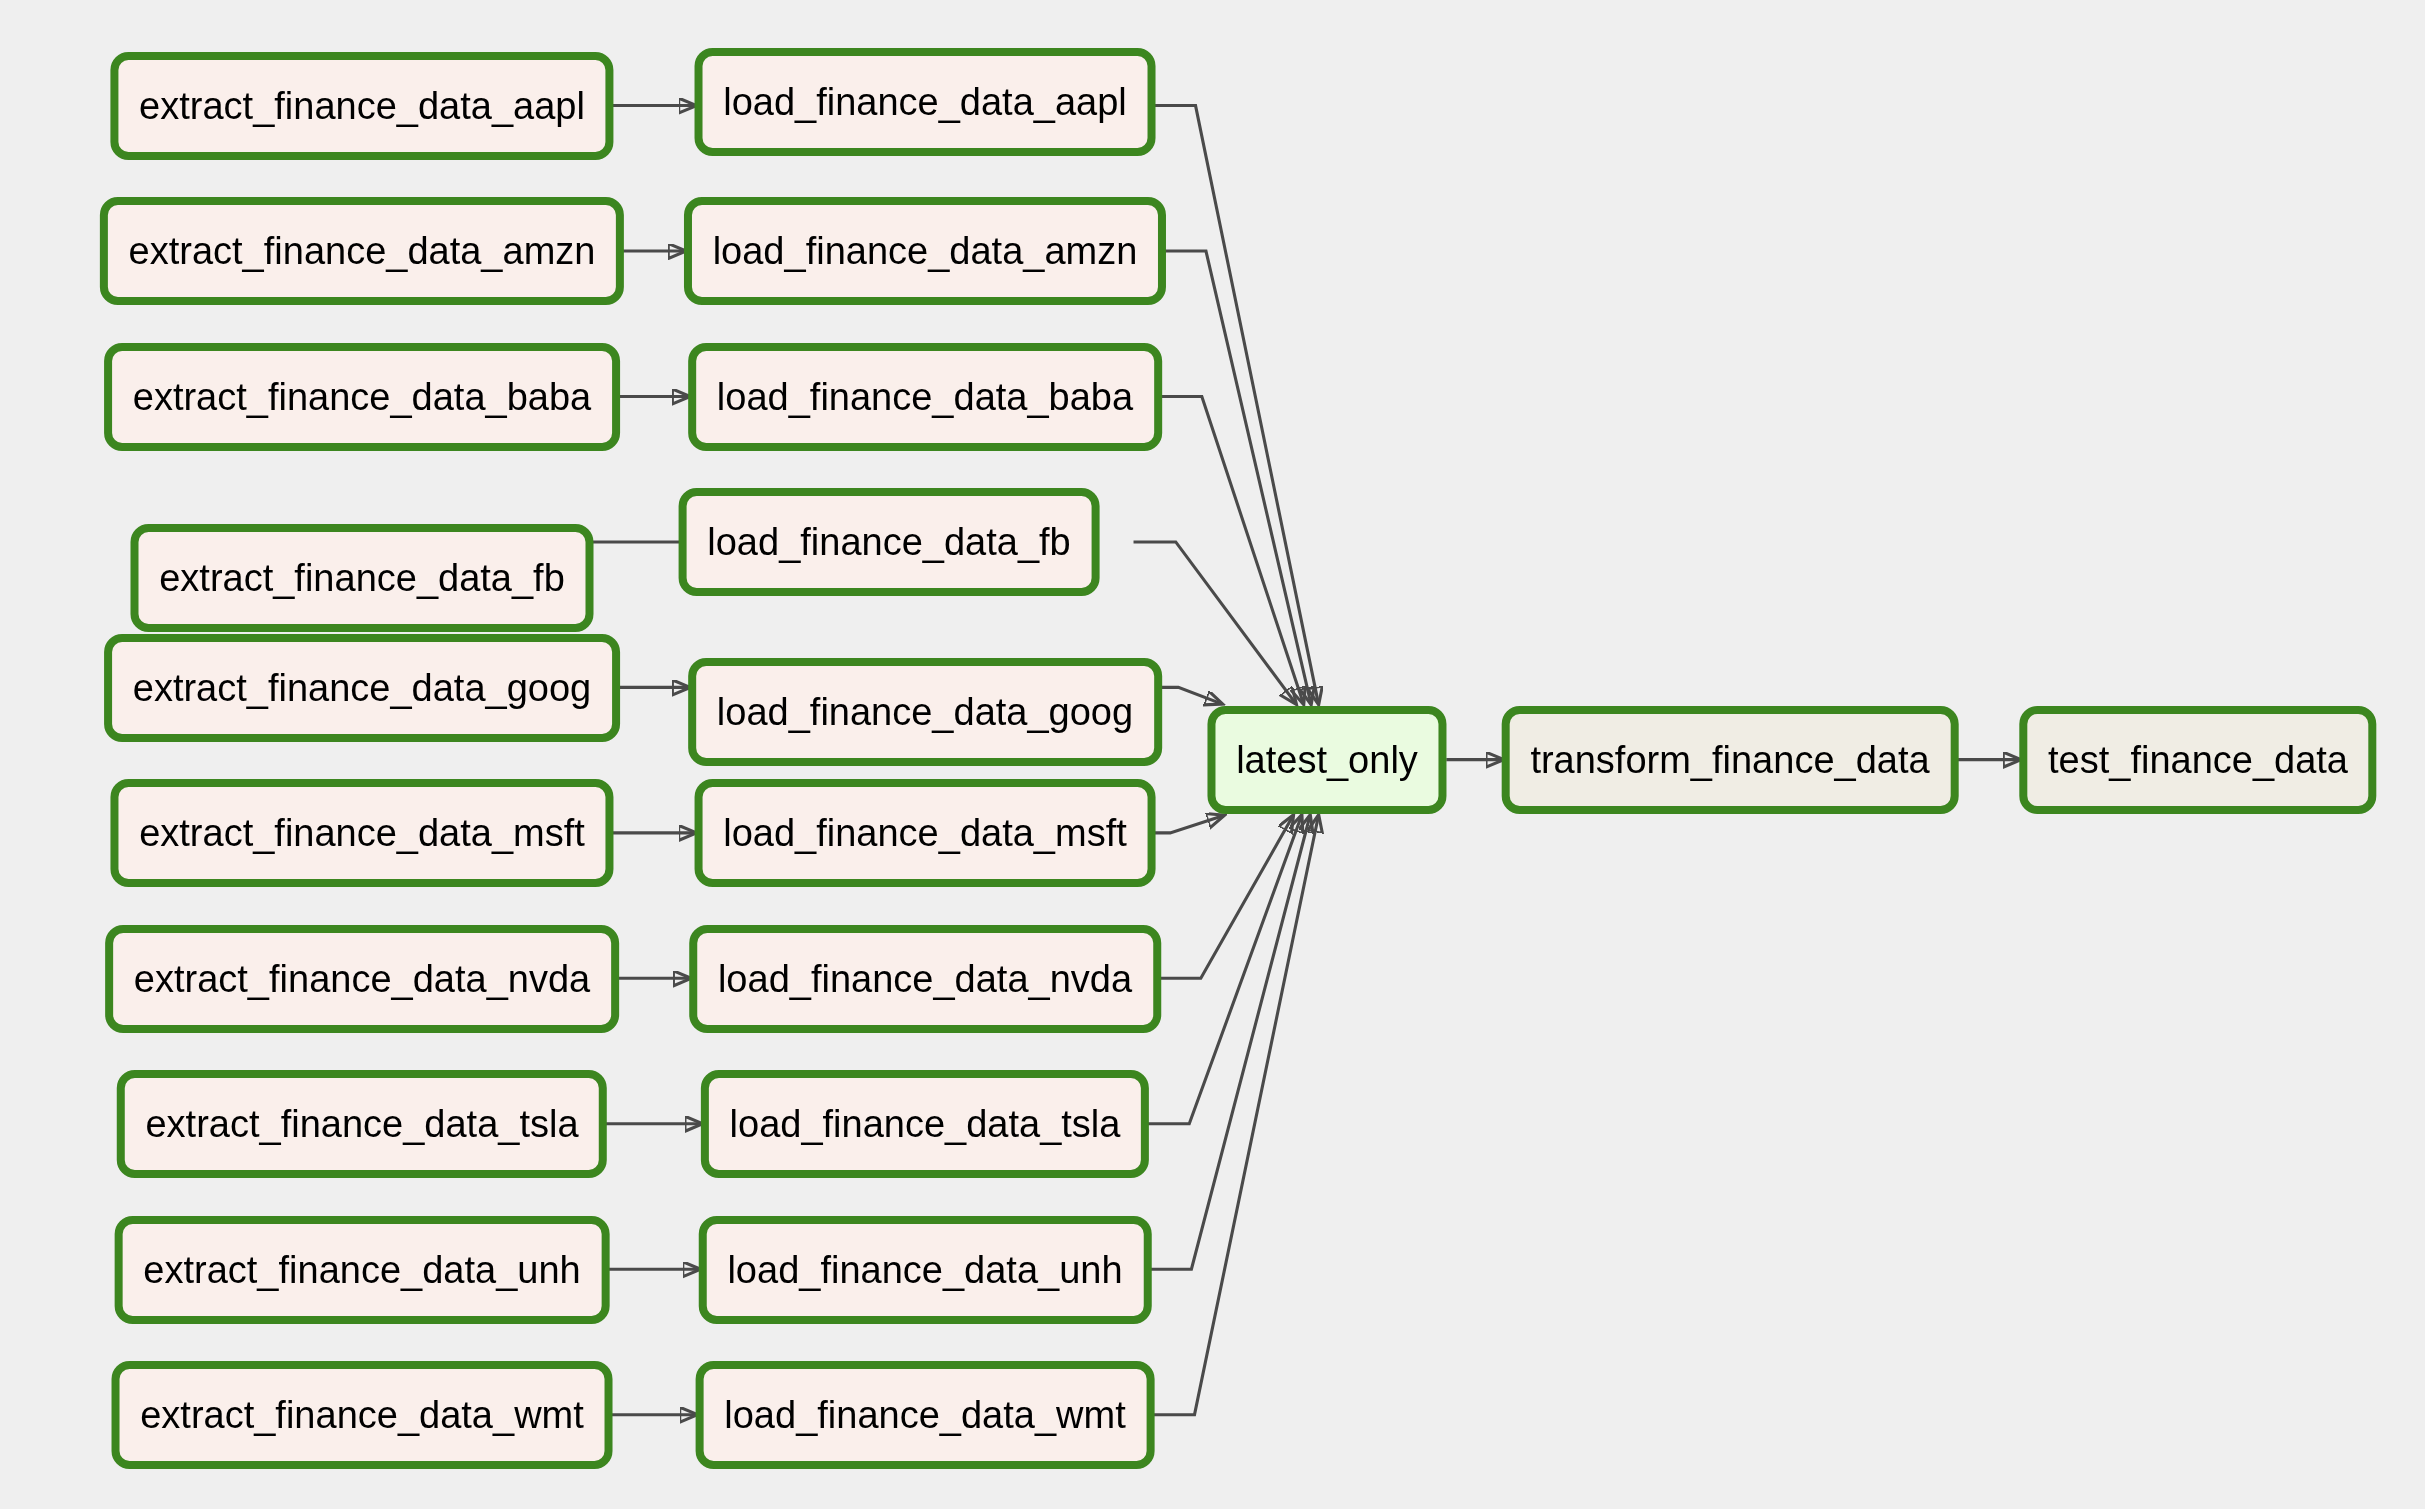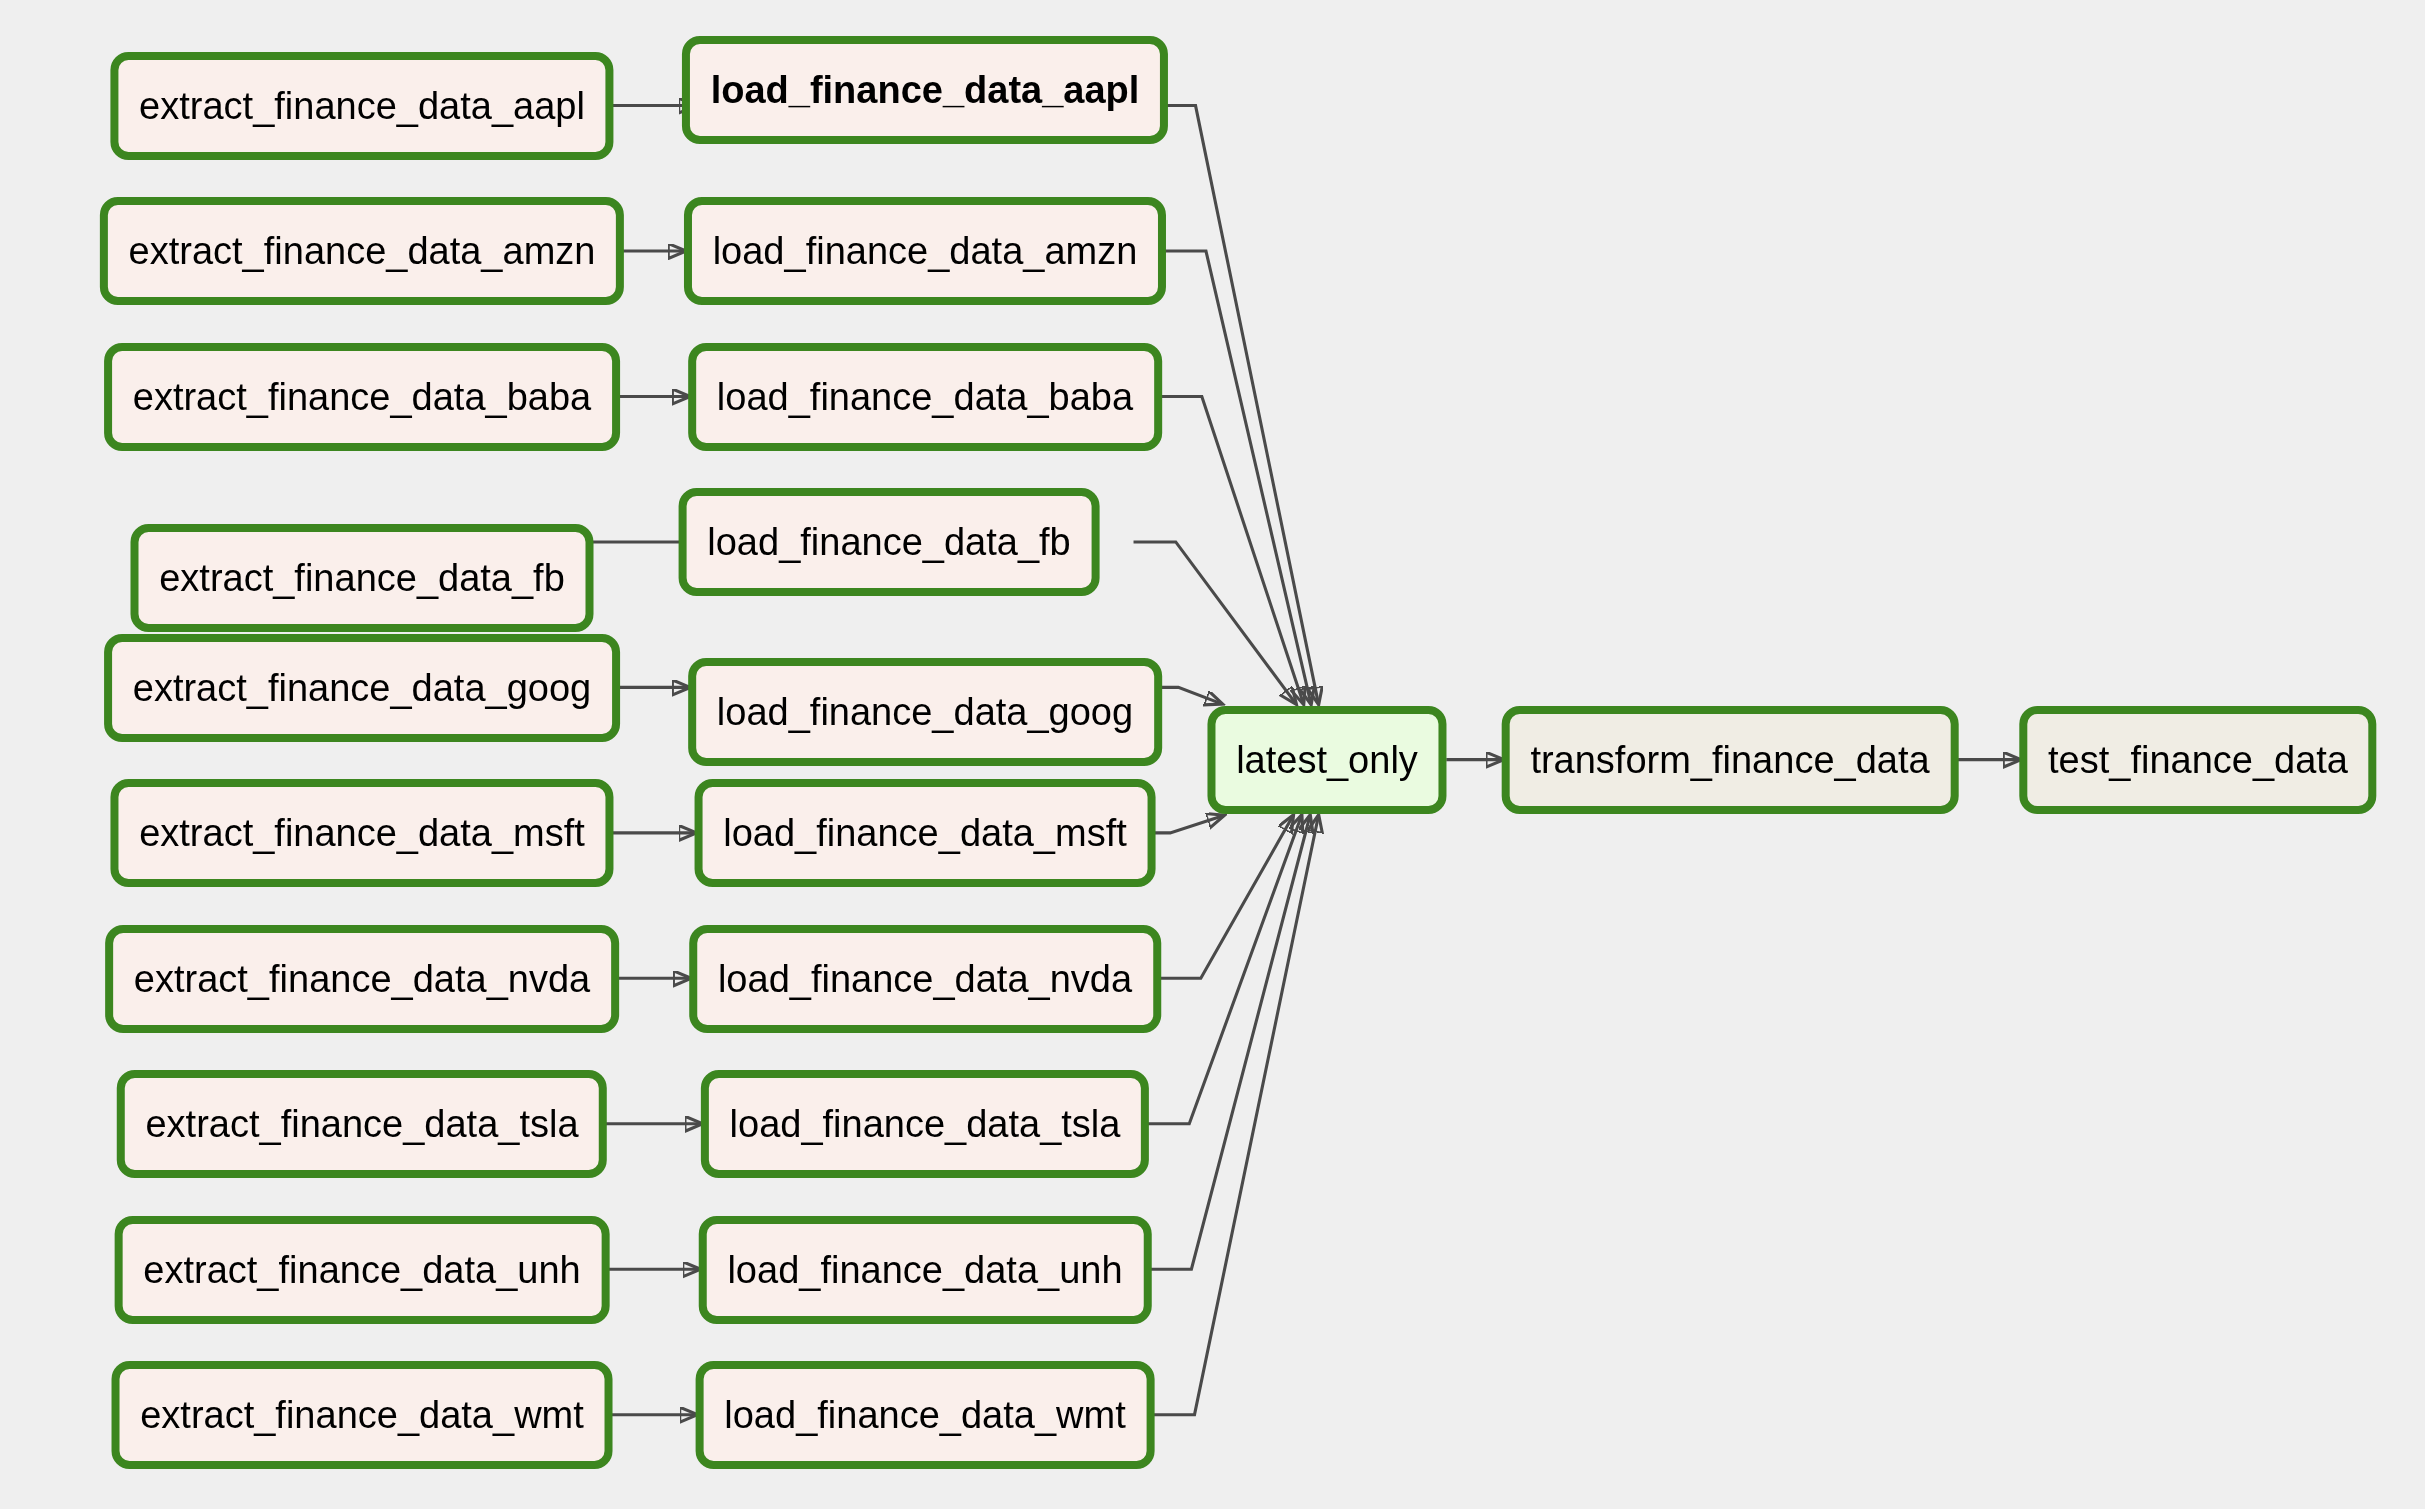--- a/index.html
+++ b/index.html
@@ -80,21 +80,21 @@
         <path d="M1224.0,1352.5 L1269.0,1352.5 L1395.4,869.0" marker-end="url(#arrowhead)"></path>
         <path d="M1227.3,1507.5 L1272.3,1507.5 L1404.4,869.0" marker-end="url(#arrowhead)"></path>
         <path d="M1540.6,809.5 L1600.9,809.5" marker-end="url(#arrowhead)"></path>
         <path d="M2084.1,809.5 L2152.1,809.5" marker-end="url(#arrowhead)"></path>
       </g>
   </svg>
   <div id="nodes">
       <div class="node op-python" style="left: 362px; top: 52px;">
         <span class="node-label">extract_finance_data_aapl</span>
       </div>
-      <div class="node op-python" style="left: 925px; top: 36px; font-weight: bold;">
+      <div class="node op-python" style="left: 925px; top: 48px;">
         <span class="node-label">load_finance_data_aapl</span>
       </div>
       <div class="node op-python" style="left: 362px; top: 197px;">
         <span class="node-label">extract_finance_data_amzn</span>
       </div>
       <div class="node op-python" style="left: 925px; top: 197px;">
         <span class="node-label">load_finance_data_amzn</span>
       </div>
       <div class="node op-python" style="left: 362px; top: 343px;">
         <span class="node-label">extract_finance_data_baba</span>

